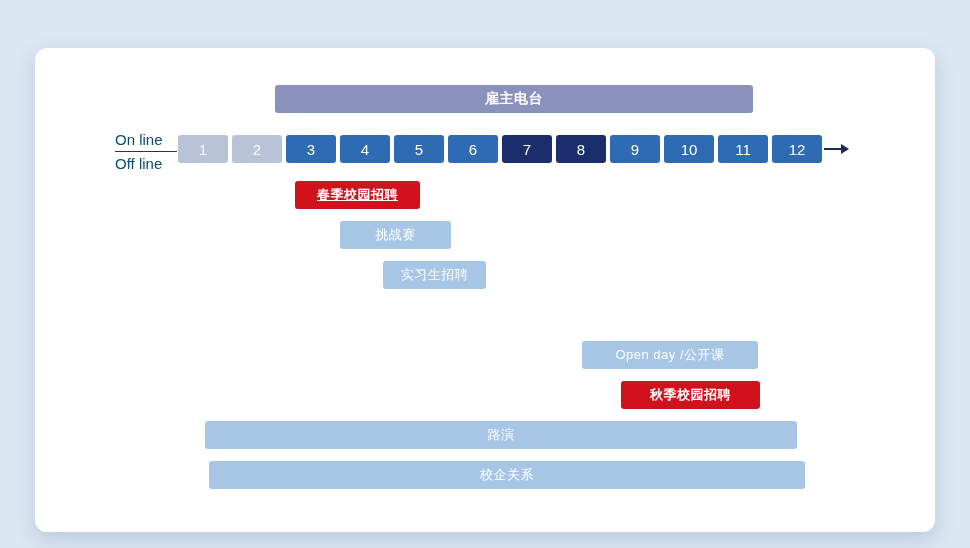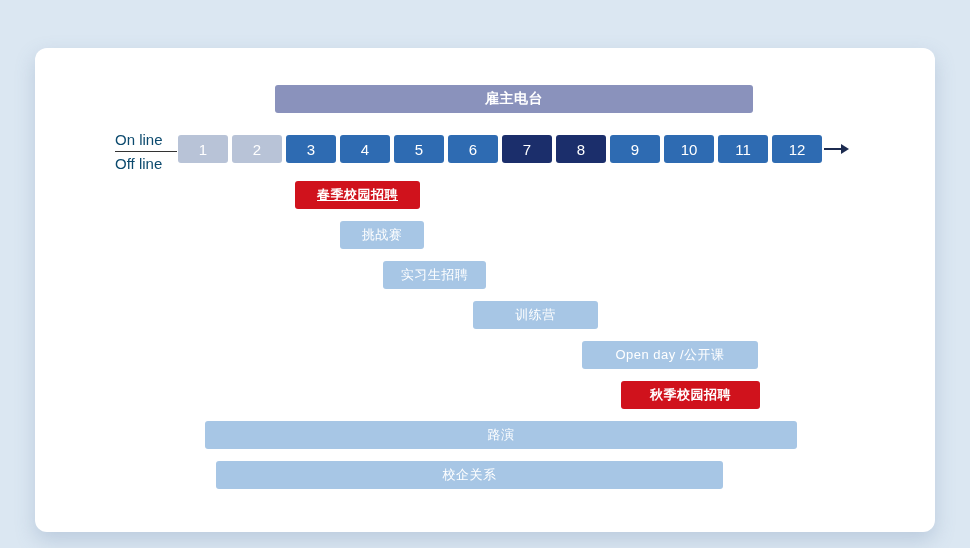--- a/index.html
+++ b/index.html
@@ -79,28 +79,27 @@
     <div class="month" style="left:521px" data-tone="navy">8</div>
     <div class="month" style="left:575px" data-tone="blue">9</div>
     <div class="month" style="left:629px" data-tone="blue">10</div>
     <div class="month" style="left:683px" data-tone="blue">11</div>
     <div class="month" style="left:737px" data-tone="blue">12</div>
 
     <div class="arrow"></div>
 
     <div class="bar" style="left:260px; top:133px; width:125px;text-decoration:underline;" data-tone="red">春季校园招聘</div>
 
-    <div class="bar" style="left:305px; top:173px; width:84px;" data-tone="light">挑战赛</div>
+    <div class="bar" style="left:305px; top:173px; width:111px;" data-tone="light">挑战赛</div>
 
     <div class="bar" style="left:348px; top:213px; width:103px;" data-tone="light">实习生招聘</div>
 
-    <div class="bar" style="left:438px; top:253px; width:125px;" data-tone="light">训练营</div>
 
     <div class="bar" style="left:547px; top:293px; width:176px;" data-tone="light">Open day /公开课</div>
 
     <div class="bar" style="left:586px; top:333px; width:139px;" data-tone="red">秋季校园招聘</div>
 
     <div class="bar" style="left:170px; top:373px; width:592px;" data-tone="light">路演</div>
 
-    <div class="bar" style="left:181px; top:413px; width:507px;" data-tone="light">校企关系</div>
+    <div class="bar" style="left:174px; top:413px; width:596px;" data-tone="light">校企关系</div>
 
   </div>
 </div>
 
 </body></html>

